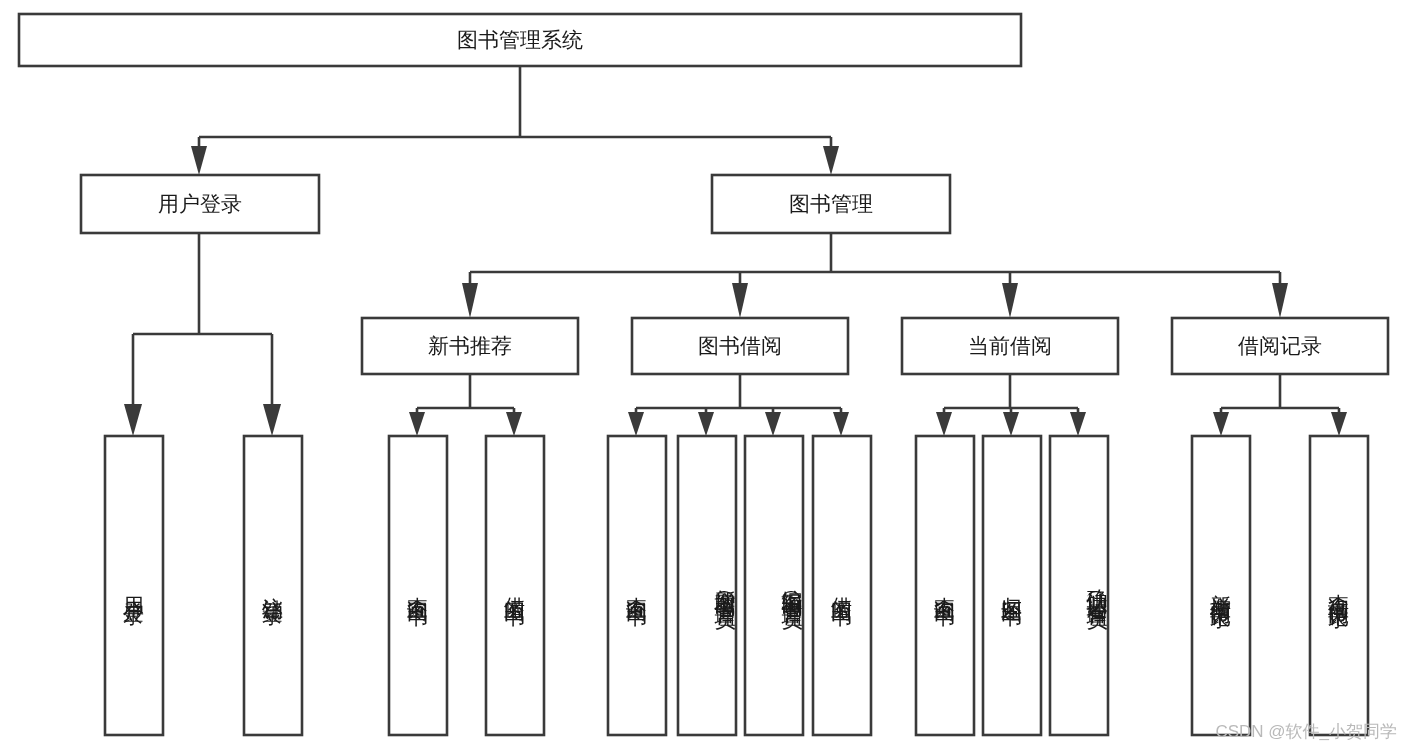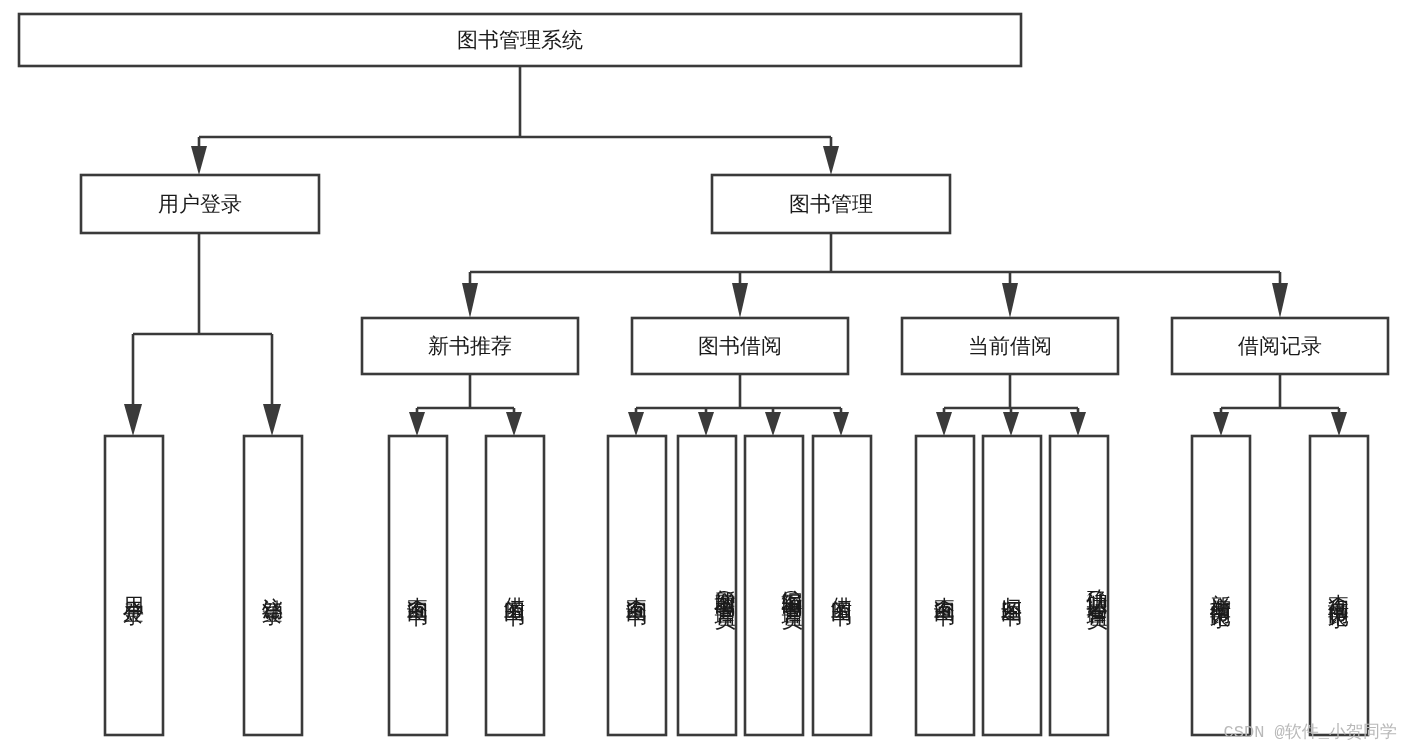--- a/index.html
+++ b/index.html
@@ -64,21 +64,21 @@
     align-items: center;
     justify-content: center;
     white-space: nowrap;
     pointer-events: none;
     user-select: none;
   }
   .watermark {
     position: absolute;
     right: 8px;
     bottom: 4px;
-    font-family: Liberation Mono, monospace;
+    font-family: Liberation Sans, sans-serif;
     font-size: 17px;
     color: #b9b9b9;
     white-space: nowrap;
     user-select: none;
   }
 </style>
 </head>
 <body>
 
 <div id="diagram-root">

